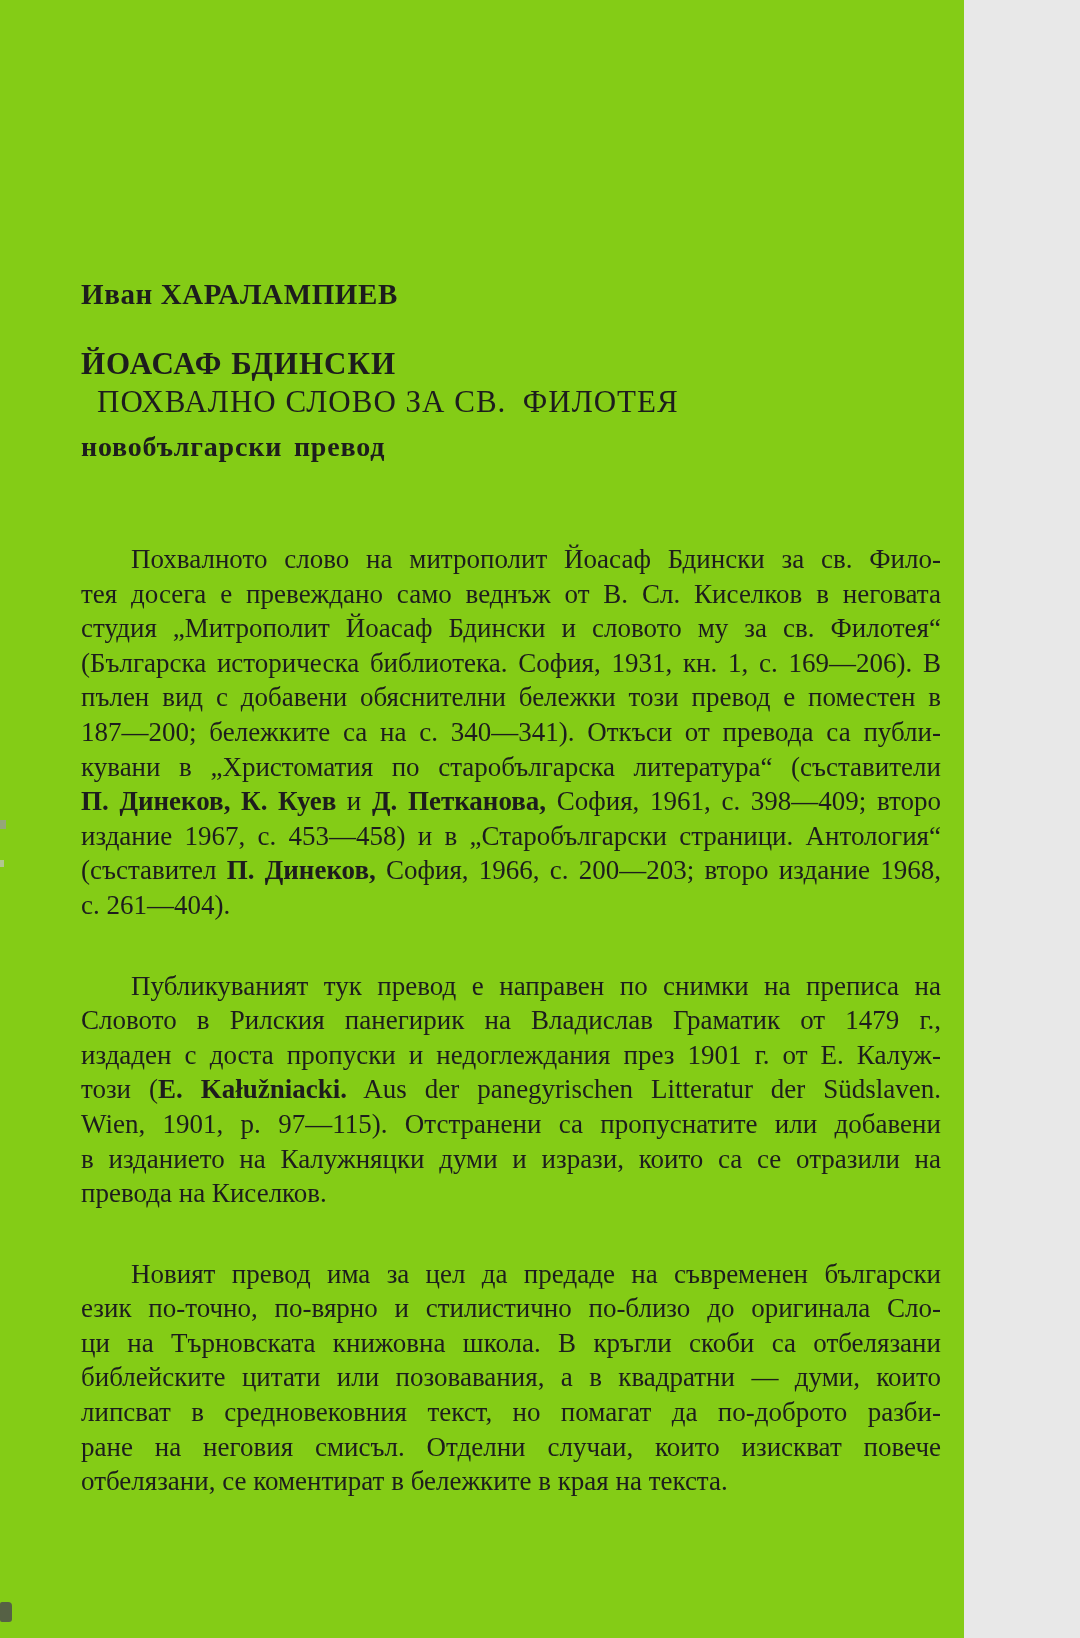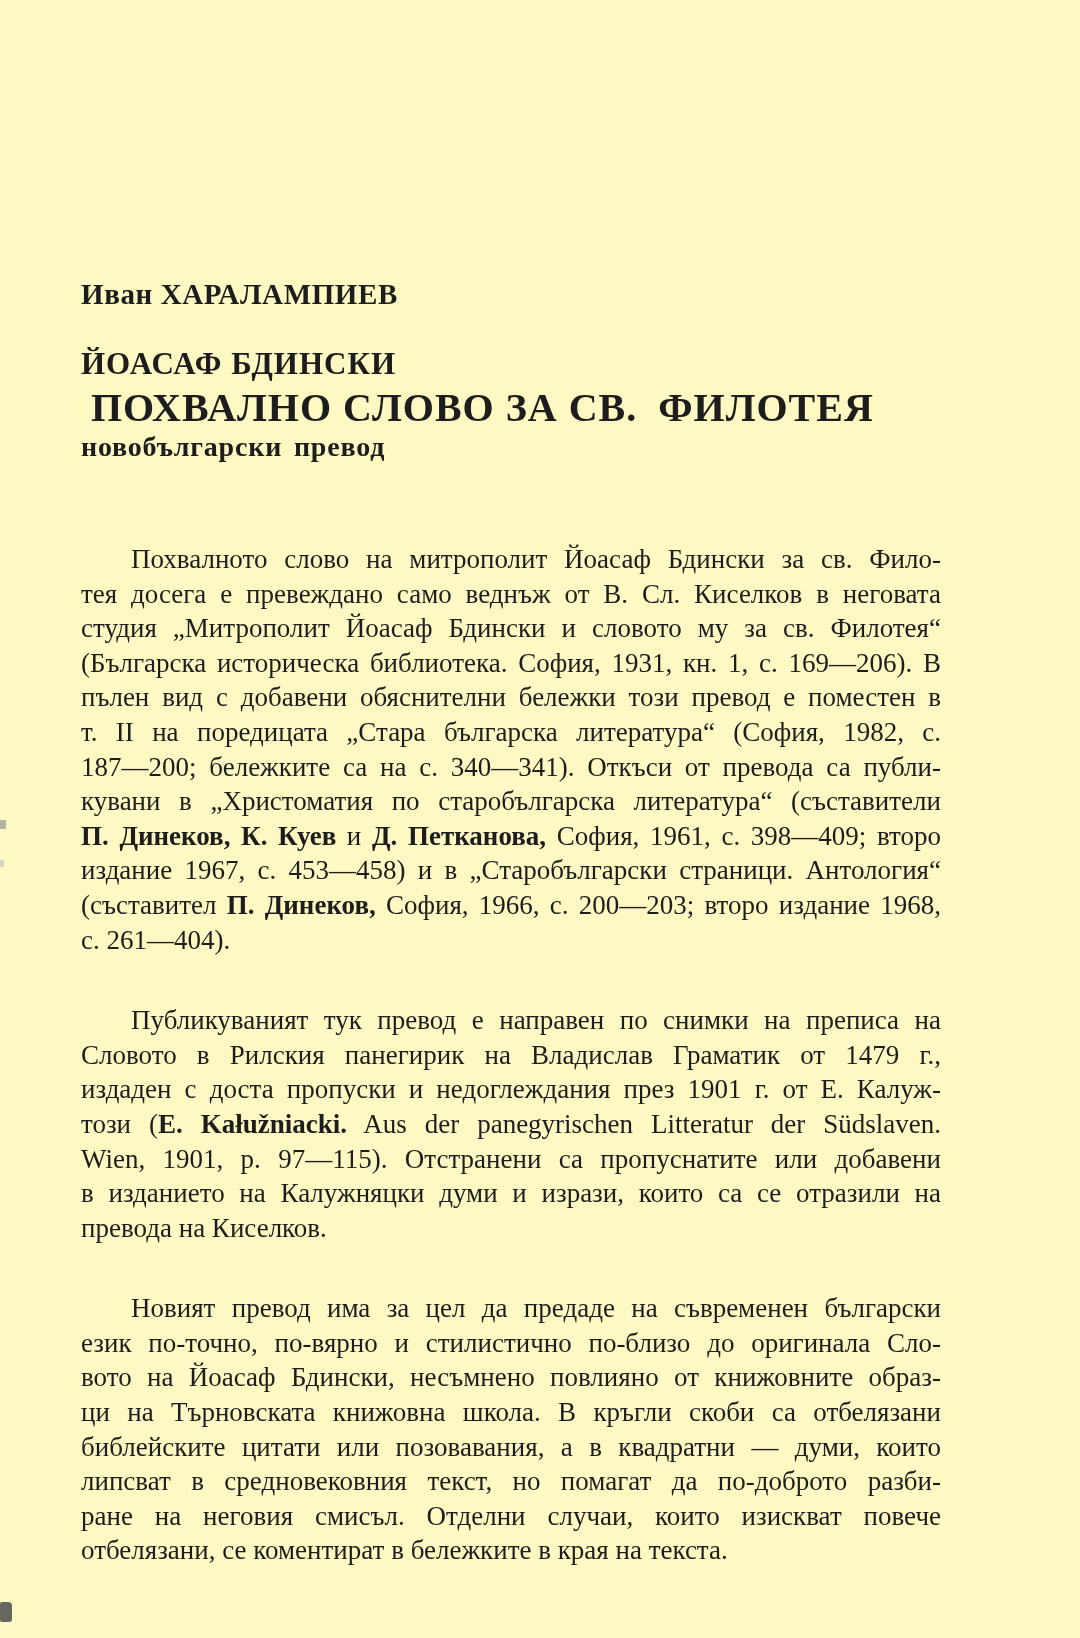--- a/index.html
+++ b/index.html
@@ -2,23 +2,23 @@
 <html><head>
 <meta charset="utf-8">
 <style>
   html, body {
     margin: 0;
     padding: 0;
     background: #e8e8e8;
   }
   .sheet {
     position: relative;
-    width: 1080px;
+    width: 964px;
     height: 1638px;
-    background: #fef9c3;
+    background: #84cc16;
     overflow: hidden;
     font-family: "Liberation Serif", "DejaVu Serif", serif;
     color: #1d1d1d;
   }
   .content {
     position: absolute;
     left: 81px;
     top: 0;
     width: 860px;
   }
@@ -37,23 +37,23 @@
     left: 0;
     font-size: 31px;
     font-weight: bold;
     letter-spacing: 1px;
     white-space: nowrap;
     text-align: right;
   }
   .title-line2 {
     position: absolute;
     top: 384px;
-    left: 10px;
-    font-size: 40px;
-    font-weight: bold;
+    left: 16px;
+    font-size: 31px;
+    font-weight: normal;
     letter-spacing: 1px;
     white-space: nowrap;
   }
   .subtitle {
     position: absolute;
     top: 431px;
     left: 0;
     font-size: 28px;
     font-weight: bold;
     letter-spacing: 0.8px;
@@ -115,41 +115,39 @@
     <div class="title-line1">ЙОАСАФ БДИНСКИ</div>
     <div class="title-line2">ПОХВАЛНО СЛОВО ЗА СВ. ФИЛОТЕЯ</div>
     <div class="subtitle">новобългарски превод</div>
     <div class="body-text">
         <div class="para">
           <div class="line first">Похвалното слово на митрополит Йоасаф Бдински за св. Фило-</div>
           <div class="line">тея досега е превеждано само веднъж от В. Сл. Киселков в неговата</div>
           <div class="line">студия „Митрополит Йоасаф Бдински и словото му за св. Филотея“</div>
           <div class="line">(Българска историческа библиотека. София, 1931, кн. 1, с. 169—206). В</div>
           <div class="line">пълен вид с добавени обяснителни бележки този превод е поместен в</div>
-          <div class="line">т. II на поредицата „Стара българска литература“ (София, 1982, с.</div>
           <div class="line">187—200; бележките са на с. 340—341). Откъси от превода са публи-</div>
           <div class="line">кувани в „Христоматия по старобългарска литература“ (съставители</div>
           <div class="line"><span class="bold">П. Динеков, К. Куев</span><span> и </span><span class="bold">Д. Петканова,</span><span> София, 1961, с. 398—409; второ</span></div>
           <div class="line">издание 1967, с. 453—458) и в „Старобългарски страници. Антология“</div>
           <div class="line"><span>(съставител </span><span class="bold">П. Динеков,</span><span> София, 1966, с. 200—203; второ издание 1968,</span></div>
           <div class="line last">с. 261—404).</div>
         </div>
         <div class="para">
           <div class="line first">Публикуваният тук превод е направен по снимки на преписа на</div>
           <div class="line">Словото в Рилския панегирик на Владислав Граматик от 1479 г.,</div>
           <div class="line">издаден с доста пропуски и недоглеждания през 1901 г. от Е. Калуж-</div>
           <div class="line"><span>този (</span><span class="bold">Е. Kałužniacki.</span><span> Aus der panegyrischen Litteratur der Südslaven.</span></div>
           <div class="line">Wien, 1901, p. 97—115). Отстранени са пропуснатите или добавени</div>
           <div class="line">в изданието на Калужняцки думи и изрази, които са се отразили на</div>
           <div class="line last">превода на Киселков.</div>
         </div>
         <div class="para">
           <div class="line first">Новият превод има за цел да предаде на съвременен български</div>
           <div class="line">език по-точно, по-вярно и стилистично по-близо до оригинала Сло-</div>
-          <div class="line">вото на Йоасаф Бдински, несъмнено повлияно от книжовните образ-</div>
           <div class="line">ци на Търновската книжовна школа. В кръгли скоби са отбелязани</div>
           <div class="line">библейските цитати или позовавания, а в квадратни — думи, които</div>
           <div class="line">липсват в средновековния текст, но помагат да по-доброто разби-</div>
           <div class="line">ране на неговия смисъл. Отделни случаи, които изискват повече</div>
           <div class="line last">отбелязани, се коментират в бележките в края на текста.</div>
         </div>
       </div>
   </div>
   <div class="speck-1"></div>
   <div class="speck-2"></div>

